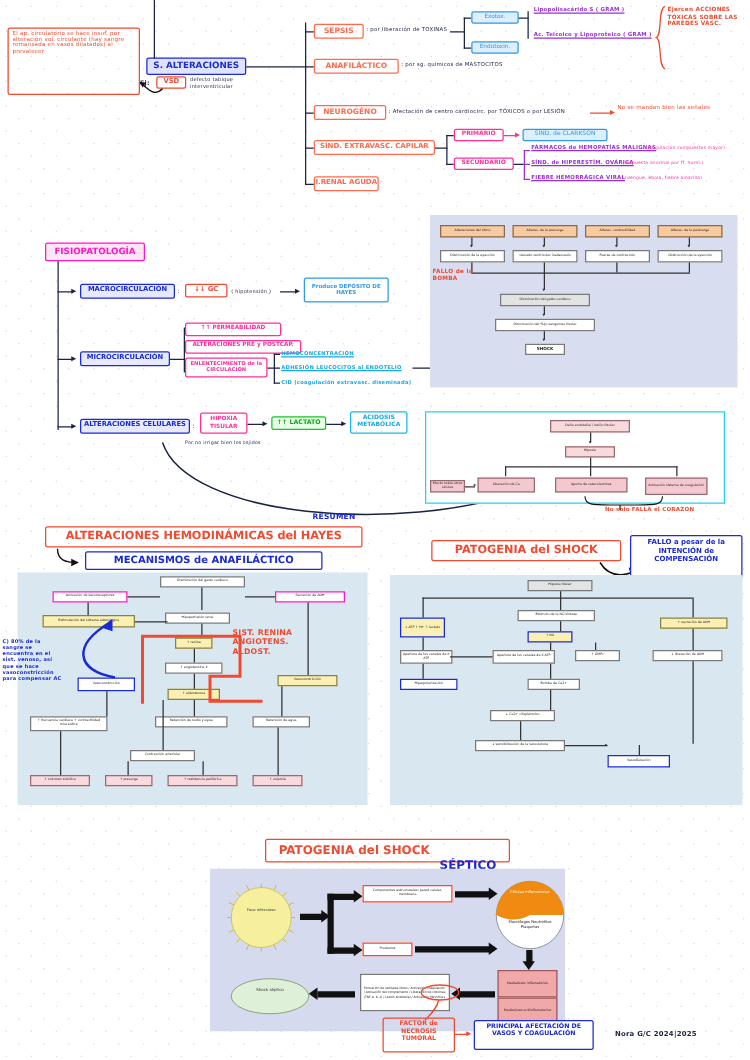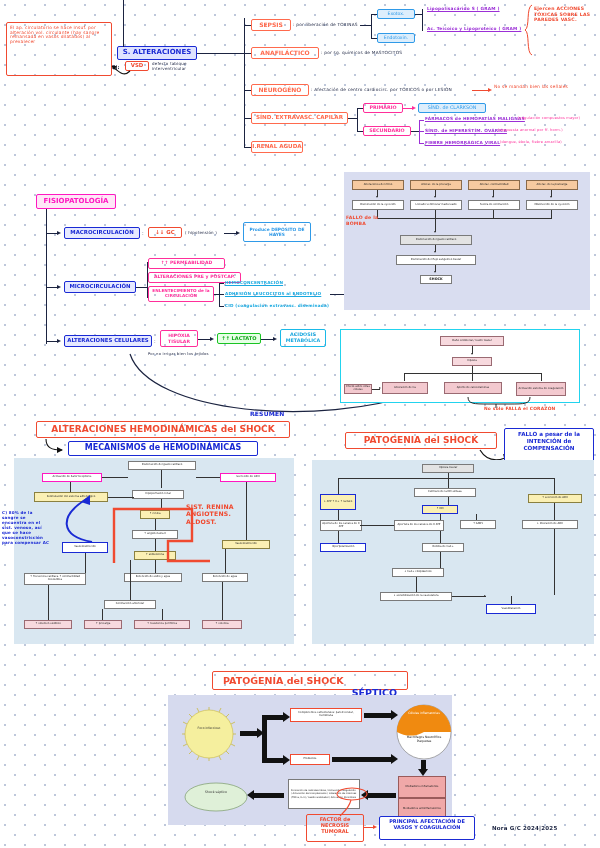--- a/index.html
+++ b/index.html
@@ -427,28 +427,28 @@
   <div class="phead phead-r" style="left:379px;top:387px;"></div>
 
   <svg class="abs" style="left:466px;top:396px;width:100px;height:14px;">
     <path d="M2,1 C2,8 8,8 22,8 L44,8 C58,8 64,8 64,1" stroke="#111" stroke-width=".9" fill="none"></path>
     <path d="M30,8 L30,12" stroke="#111" stroke-width=".9" fill="none"></path>
   </svg>
 </div>
 
 <div>
   <div class="box b-red" style="left:36px;top:421px;width:254px;height:17px;font-size:9px;font-weight:bold;">
-    <span>ALTERACIONES HEMODINÁMICAS del SHOCK</span>
+    <span>ALTERACIONES HEMODINÁMICAS del HAYES</span>
   </div>
   <svg class="abs" style="left:42px;top:438px;width:26px;height:16px;">
     <path d="M4,1 C4,10 10,12 20,12" stroke="#111" stroke-width="1.1" fill="none"></path>
     <polygon points="21,12 15,9 15,15" fill="#111"></polygon>
   </svg>
   <div class="box b-blue" style="left:68px;top:441px;width:190px;height:15px;font-size:8px;font-weight:bold;">
-    <span>MECANISMOS de HEMODINÁMICAS</span>
+    <span>MECANISMOS de ANAFILÁCTICO</span>
   </div>
 
   <div class="panel panel-blue" style="left:14px;top:458px;width:280px;height:186px;"></div>
 
   <div class="pbox p-white" style="left:128px;top:461px;width:68px;height:9px;">
     <span>Disminución del gasto cardíaco</span>
     </div>
   <div class="pbox p-white" style="left:42px;top:473px;width:60px;height:9px;border:1px solid #ff17c1;">
     <span>Activación de barorreceptores</span>
     </div>

